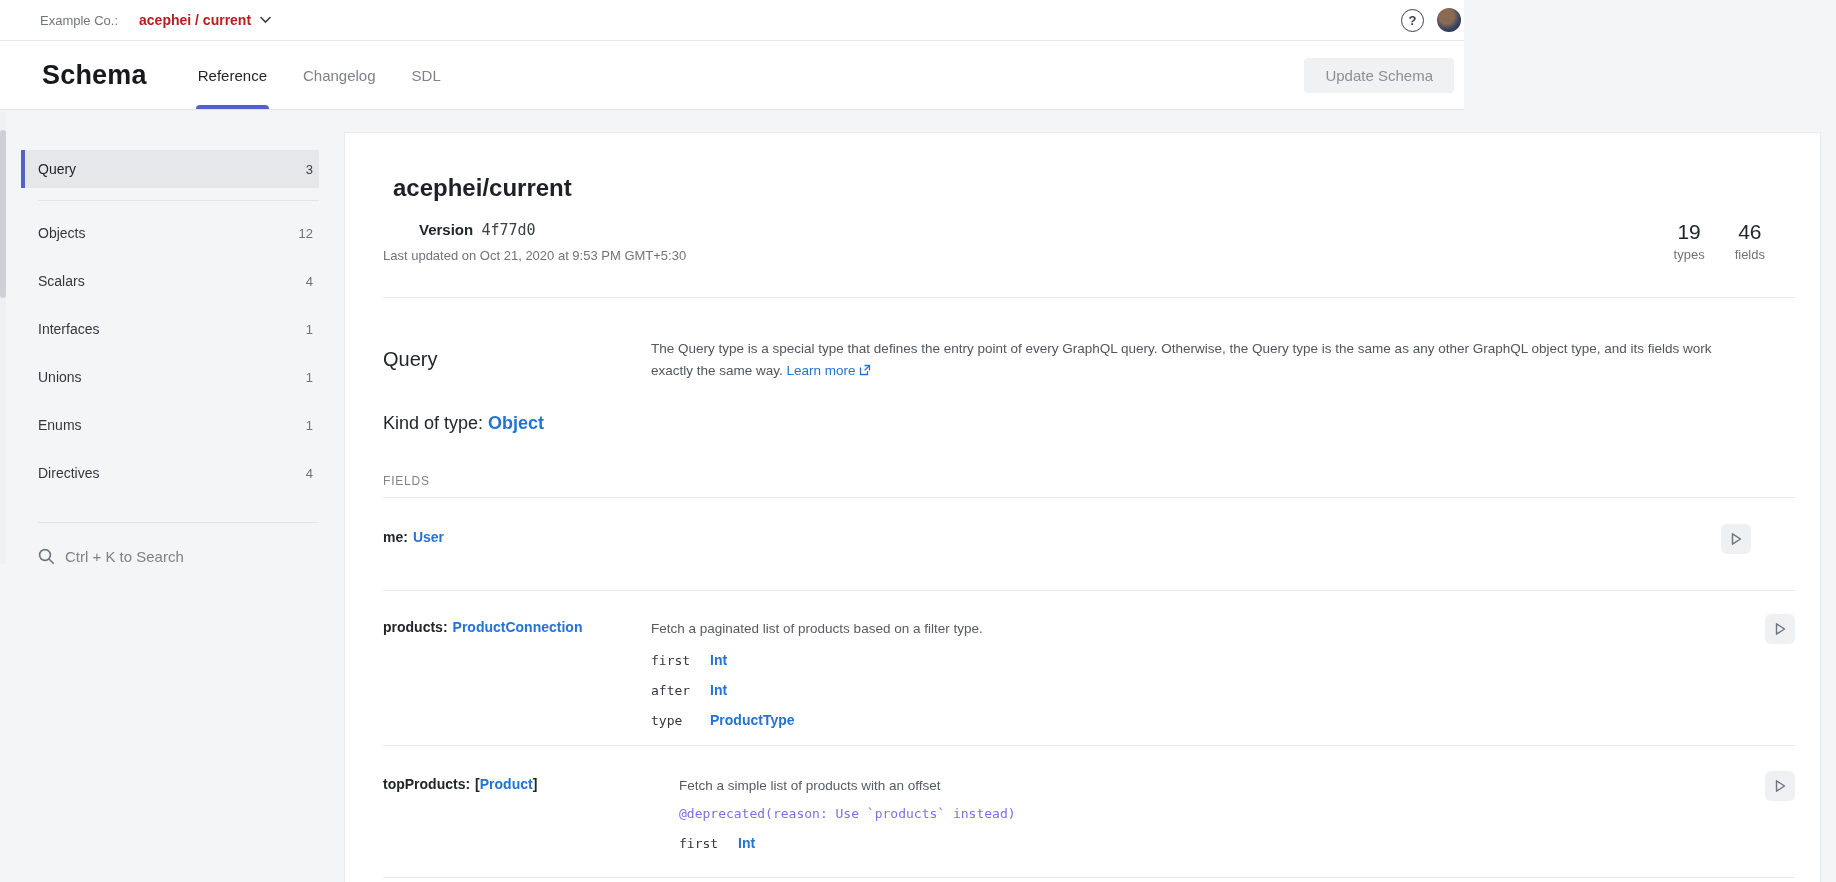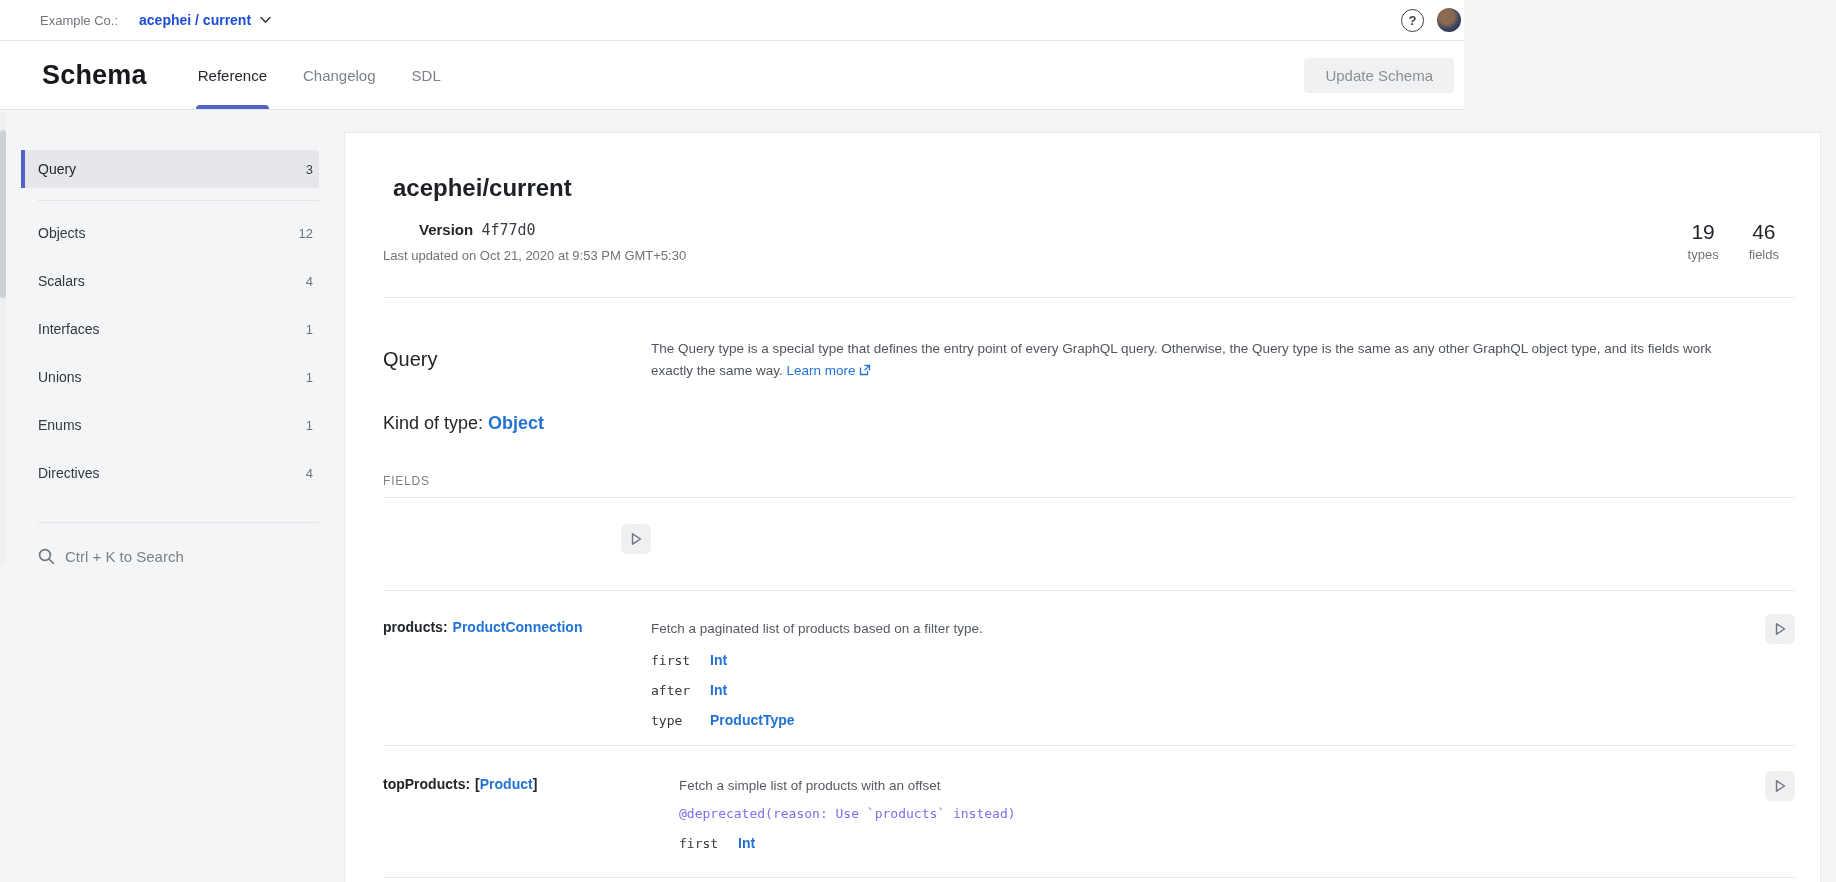--- a/index.html
+++ b/index.html
@@ -15,21 +15,21 @@
 
   
   .topbar {
     position:absolute; top:0; left:0; width:100%; height:41px;
     background:#fff; border-bottom:1px solid #e5e7ea;
     display:flex; align-items:center; padding:0 6px 0 40px;
   }
   .org-label { font-size:13px; color:#70767d; }
   .graph-selector {
     display:flex; align-items:center; gap:9px; margin-left:21px;
-    font-size:14px; font-weight:700; color:#1d4ed8; cursor:pointer;
+    font-size:14px; font-weight:700; color:#b91c1c; cursor:pointer;
   }
   .topbar-right { margin-left:auto; display:flex; align-items:center; gap:13px; }
   .help-btn {
     width:23px; height:23px; border-radius:50%;
     border:1.6px solid #3c4046; color:#3c4046;
     display:flex; align-items:center; justify-content:center;
     font-size:13px; font-weight:700; background:#fff; cursor:pointer;
   }
   .avatar {
     width:24px; height:24px; border-radius:50%; margin-right:-3px;
@@ -94,21 +94,21 @@
     position:absolute; left:345px; top:23px; width:1475px; height:780px;
     background:#fff; box-shadow:0 0 0 1px rgba(20,30,40,0.05);
     padding:40px 25px 0 38px;
   }
   .card-header { position:relative; }
   .graph-title { font-size:24px; font-weight:700; color:#1d2127; line-height:30px;margin-left:10px; }
   .version-line { margin-top:18px; font-size:15px;margin-left:36px; }
   .version-label { font-weight:700; color:#22262b; }
   .version-value { font-size:15px; color:#3a3f45; margin-left:4px; }
   .updated-line { margin-top:9px; font-size:13px; color:#6e747b; }
-  .stats { position:absolute; top:47px; right:16px; display:flex; gap:30px; }
+  .stats { position:absolute; top:47px; right:30px; display:flex; gap:30px; }
   .stat { text-align:center; }
   .stat-value { font-size:21px; color:#22262b; line-height:24px; }
   .stat-label { margin-top:3px; font-size:13px; color:#6e747b; }
   .hr1 { border:none; border-top:1px solid #e7e9eb; margin:34px 0 0 0; }
 
   a.link { color:#2373d5; text-decoration:none; cursor:pointer; }
   .type-link { font-weight:700; }
 
   .type-header { display:grid; grid-template-columns:268px 1fr; margin-top:40px; }
   .type-name { font-size:20px; font-weight:400; color:#22262b; margin:10px 0 0 0; }
@@ -263,20 +263,23 @@
 
       <div class="kind-row">
         <span class="kind-label">Kind of type: </span><a class="link type-link">Object</a>
       </div>
 
       <div class="fields-heading">FIELDS</div>
 
       <div class="rows">
 
         <div class="field-row r1">
+          <div class="field-name">
+            <span class="fname">me:</span><span></span><a class="link">User</a><span></span>
+          </div>
           <div class="play-col">
             <button class="play-btn">
               <svg width="16" height="16" viewBox="0 0 16 16">
                   <path d="M4.5 2.8 L12.5 8 L4.5 13.2 Z" fill="none" stroke="#6b7480" stroke-width="1.4" stroke-linejoin="round"></path>
                 </svg>
             </button>
           </div>
         </div>
 
         <div class="field-row r2">

